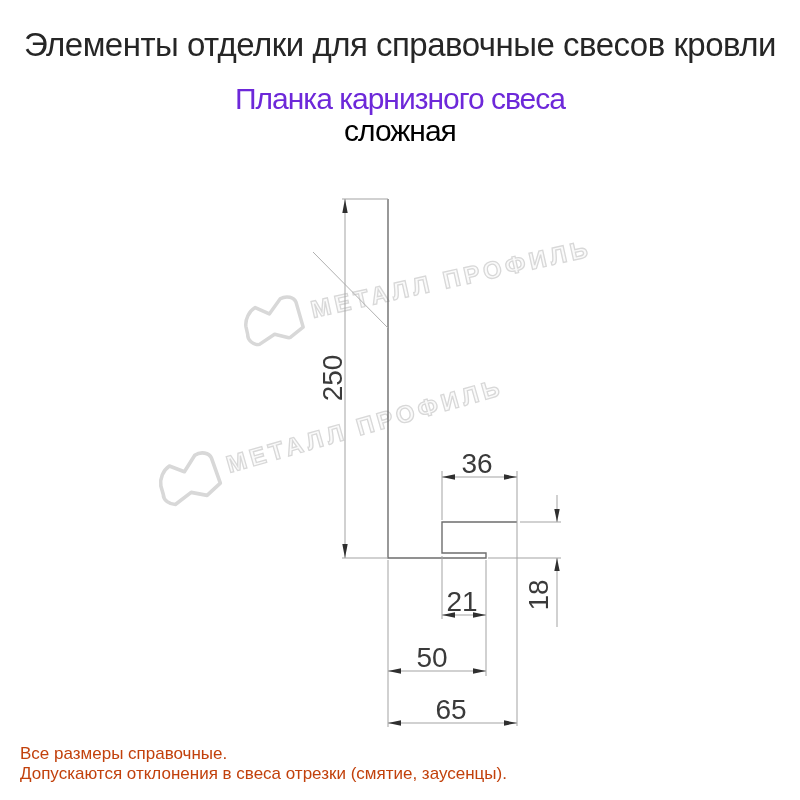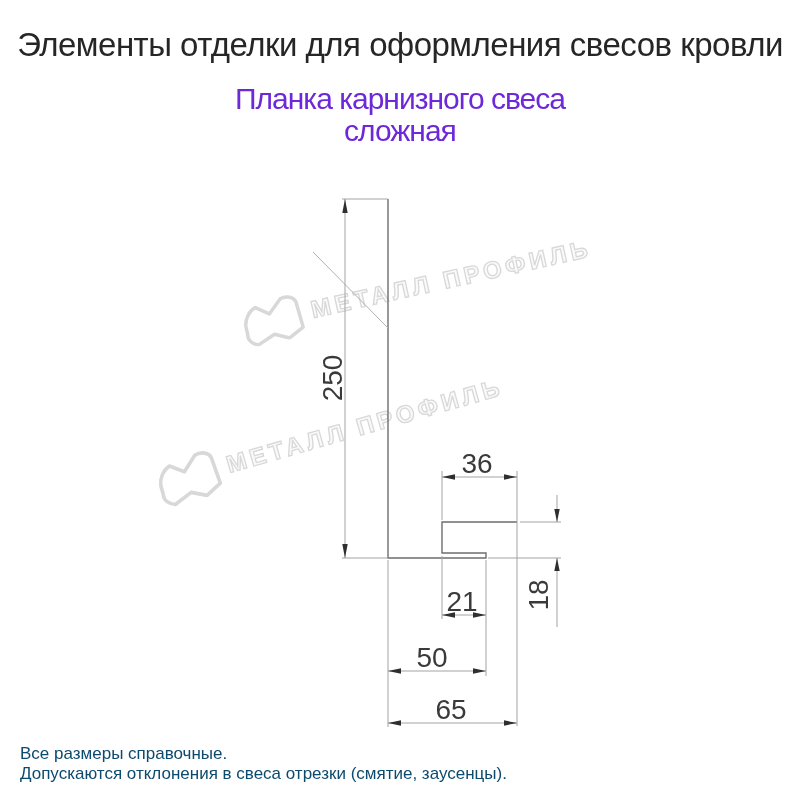--- a/index.html
+++ b/index.html
@@ -2,24 +2,24 @@
 <html><head>
 <meta charset="utf-8">
 <style>
   html,body{margin:0;padding:0;background:#ffffff;}
   #page{position:relative;width:800px;height:800px;background:#ffffff;overflow:hidden;
         font-family:"Liberation Sans", sans-serif;color:#2b2b2b;}
   .abs{position:absolute;}
   .center-row{left:0;width:800px;text-align:center;white-space:nowrap;}
   .page-title{top:26px;font-size:33px;letter-spacing:-0.5px;color:#262626;}
   .product-line1{top:82px;font-size:30px;letter-spacing:-1px;color:#6d28d9;}
-  .product-line2{top:114px;font-size:30px;letter-spacing:-1px;color:#6d28d9;}
+  .product-line2{top:114px;font-size:30px;letter-spacing:-1px;color:#000000;}
   .product-model{top:149px;font-size:30px;letter-spacing:-0.5px;color:#222;}
   .face-label{left:222px;top:240px;width:108px;text-align:center;font-size:19px;line-height:19px;color:#2d2d2d;}
-  .notes{left:20px;top:744px;font-size:17px;line-height:20px;color:#0c4a6e;}
+  .notes{left:20px;top:744px;font-size:17px;line-height:20px;color:#c2410c;}
   .watermark{display:flex;align-items:center;gap:9px;pointer-events:none;}
   .wm-a{left:240px;top:302px;transform:rotate(-12.5deg);transform-origin:0 50%;}
   .wm-b{left:155px;top:460px;transform:rotate(-16deg);transform-origin:0 50%;}
   .wm-text{font-size:24px;font-weight:bold;letter-spacing:4px;white-space:nowrap;
            color:#fafafa;-webkit-text-stroke:1.3px #d8d8d8;}
   svg.drawing{left:0;top:0;}
   .dim-label{font-family:"Liberation Sans", sans-serif;font-size:28px;fill:#3a3a3a;}
   .note-line{white-space:nowrap;}
 </style>
 </head>
@@ -33,21 +33,21 @@
     </svg>
     <span class="wm-text">МЕТАЛЛ ПРОФИЛЬ</span>
   </div>
   <div class="abs watermark wm-b">
     <svg width="66" height="52" viewBox="0 0 82 62">
       <path d="M7 33 C8 24 15 15 24 12 L40 24 L58 8 C67 5 76 10 77 17 L79 50 L59 60 L41 51 L18 60 C11 58 5 51 7 44 Z" fill="#ffffff" stroke="#d8d8d8" stroke-width="4.5" stroke-linejoin="round"></path>
     </svg>
     <span class="wm-text">МЕТАЛЛ ПРОФИЛЬ</span>
   </div>
 
-  <div class="abs center-row page-title">Элементы отделки для оформления свесов кровли</div>
+  <div class="abs center-row page-title">Элементы отделки для справочные свесов кровли</div>
   <div class="abs center-row product-line1">Планка карнизного свеса</div>
   <div class="abs center-row product-line2">сложная</div>
 
   <svg class="abs drawing" width="800" height="800" viewBox="0 0 800 800">
 
     <path d="M388,199 L388,558 L486,558 L486,553 L442,553 L442,522 L517,522" fill="none" stroke="#6e6e6e" stroke-width="1.4"></path>
 
     <line x1="313" y1="252" x2="388" y2="328" stroke="#b0b0b0" stroke-width="1"></line>
 
     <g stroke="#a3a3a3" stroke-width="1">

